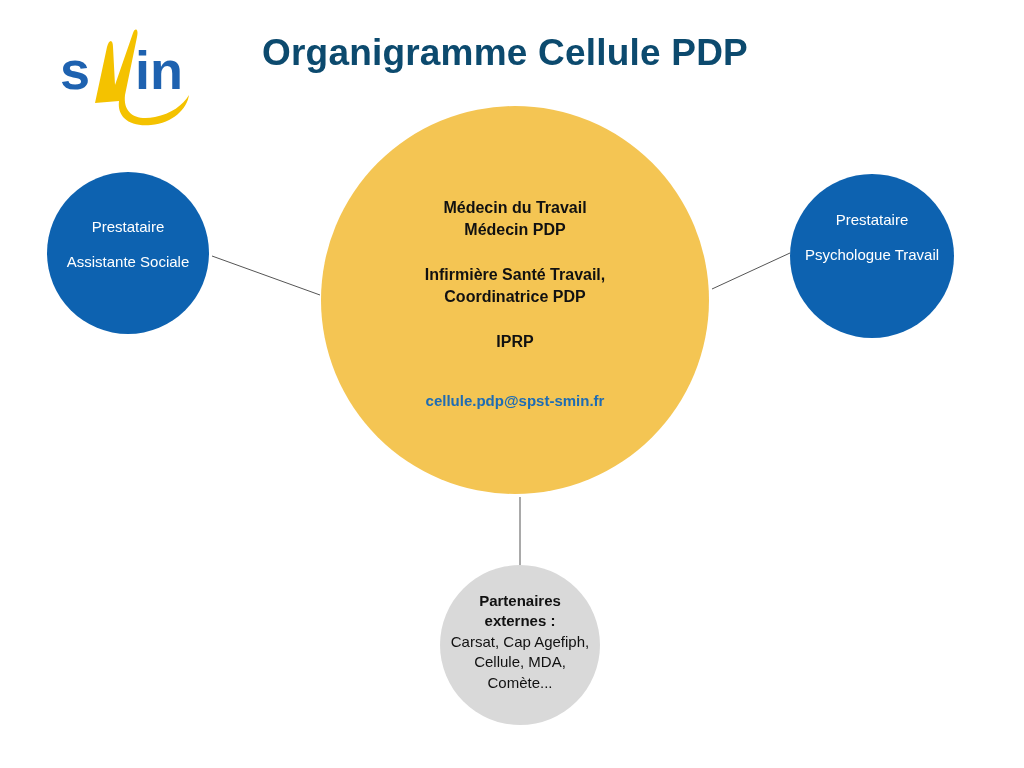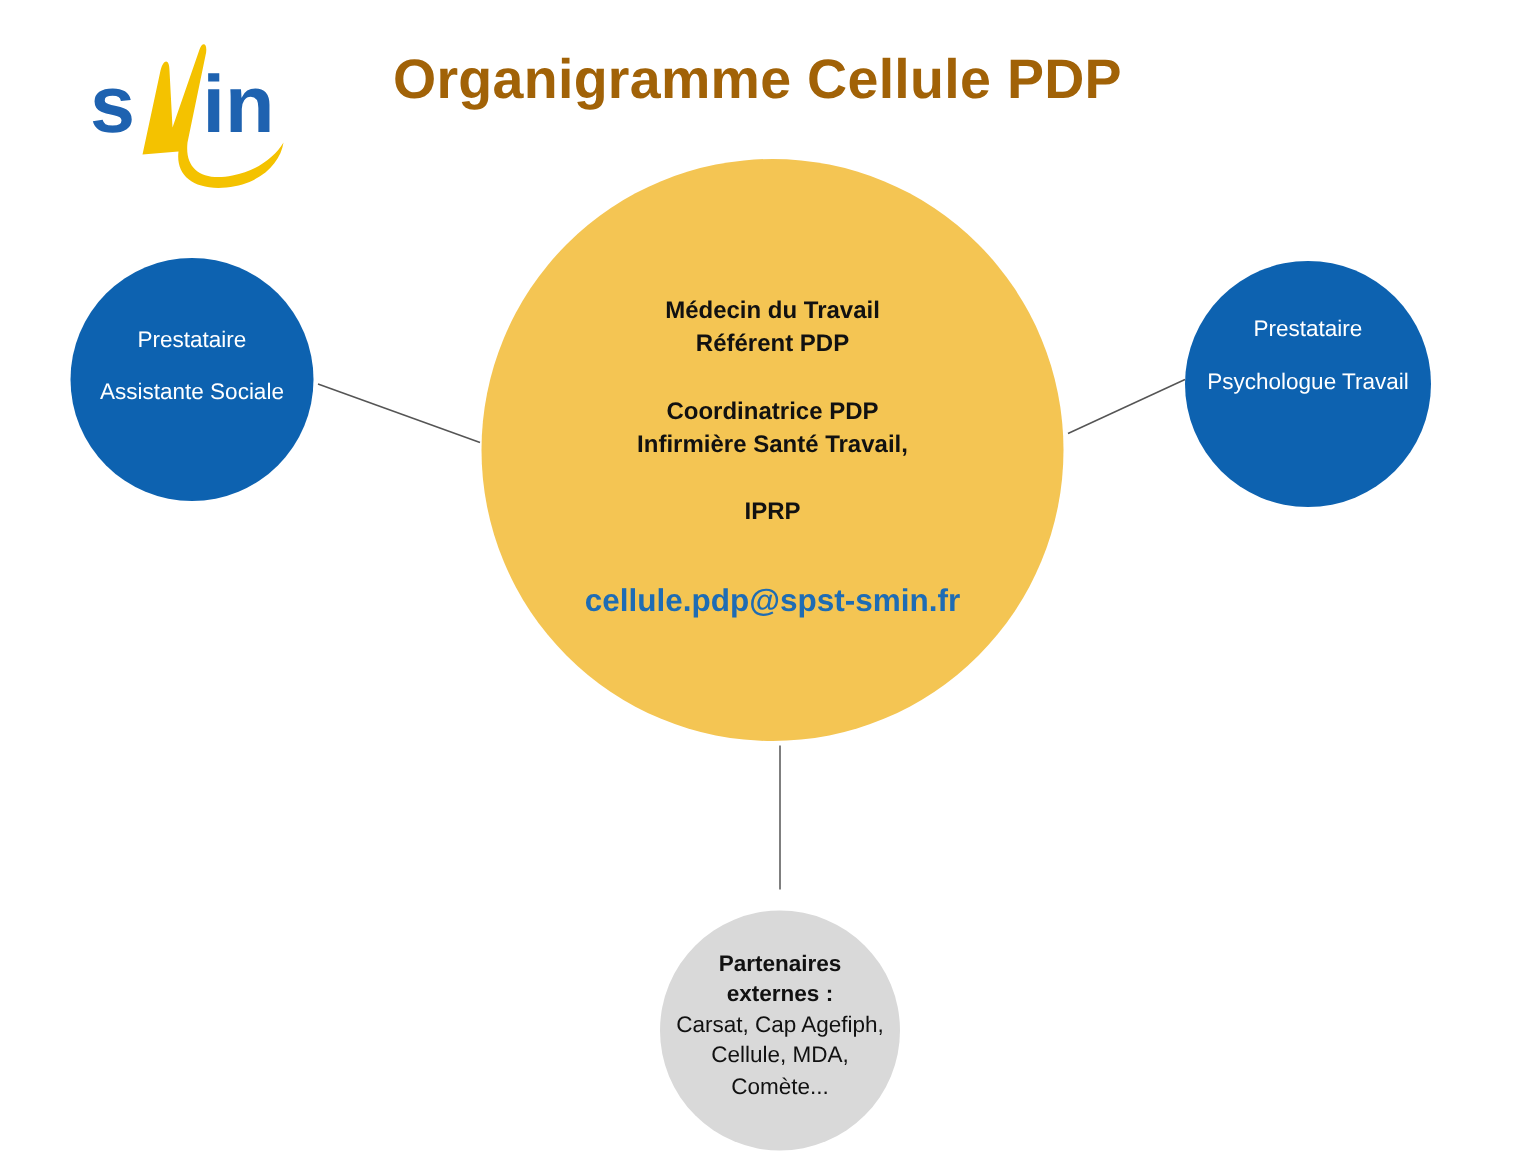--- a/index.html
+++ b/index.html
@@ -1,36 +1,36 @@
 <!DOCTYPE html>
 <html><head>
 <meta charset="utf-8">
 <style>
   html, body { margin:0; padding:0; background:#ffffff; }
   body { width:1024px; height:768px; position:relative; overflow:hidden;
          font-family:"Liberation Sans", sans-serif; }
   .title { position:absolute; left:262px; top:32px; font-size:37px; font-weight:bold;
-           color:#a16207; letter-spacing:0.2px; white-space:nowrap; }
+           color:#0c4a6e; letter-spacing:0.2px; white-space:nowrap; }
   .logo { position:absolute; left:55px; top:25px; width:150px; height:105px; }
   .logo .txt { position:absolute; font-family:"Liberation Sans", sans-serif; font-weight:bold;
                color:#1e62b0; font-size:54px; top:14px; }
   .connectors { position:absolute; left:0; top:0; width:1024px; height:768px; }
   .circle { position:absolute; border-radius:50%; display:flex; flex-direction:column;
             align-items:center; justify-content:center; text-align:center; }
   .c-left { left:47px; top:172px; width:162px; height:162px; background:#0d62b0; color:#fff; font-size:15px; }
   .c-right { left:790px; top:174px; width:164px; height:164px; background:#0d62b0; color:#fff; font-size:15px; }
   .c-center { left:321px; top:106px; width:388px; height:388px; background:#f4c553; color:#111; }
-  .c-bottom { left:440px; top:607px; width:160px; height:160px; background:#d9d9d9; color:#111; font-size:15px;text-align:center; }
+  .c-bottom { left:440px; top:565px; width:160px; height:160px; background:#d9d9d9; color:#111; font-size:15px;text-align:center; }
   .c-left .l1 { margin-top:-18px; }
   .c-left .gap { height:18px; }
   .c-right .l1 { margin-top:-38px; }
   .c-right .gap { height:18px; }
   .center-block { font-size:16px; font-weight:bold; line-height:22px; margin-top:8px; }
   .center-block .sp { height:23px; }
-  .contact { color:#1e6cb4; font-size:21px; font-weight:bold; line-height:21px; margin-top:14px; }
+  .contact { color:#1e6cb4; font-size:15px; font-weight:bold; line-height:21px; margin-top:14px; }
   .c-bottom .inner { line-height:20.5px; margin-top:-6px; }
   .c-bottom b { font-weight:bold; }
 </style>
 </head>
 <body>
 
 <div class="logo">
   <svg width="150" height="105" viewBox="0 0 150 105">
     <path d="M40 78 L52 22 C54 14 58 14 58 22 L60 60 L78 8 C80 2 84 4 82 12 L70 70 C68 88 80 96 100 92 C116 89 128 80 134 70 C132 84 118 98 96 100 C74 102 62 92 64 76 Z" fill="#f4c200"></path>
   </svg>
@@ -54,24 +54,24 @@
 
 <div class="circle c-right">
   <div class="l1">Prestataire</div>
   <div class="gap"></div>
   <div>Psychologue Travail</div>
 </div>
 
 <div class="circle c-center">
   <div class="center-block">
     <div>Médecin du Travail</div>
-    <div>Référent PDP</div>
+    <div>Médecin PDP</div>
     <div class="sp"></div>
+    <div>Infirmière Santé Travail,</div>
     <div>Coordinatrice PDP</div>
-    <div>Infirmière Santé Travail,</div>
     <div class="sp"></div>
     <div>IPRP</div>
     <div class="sp"></div>
   </div>
   <div class="contact">
     <div>cellule.pdp@spst-smin.fr</div>
   </div>
 </div>
 
 <div class="circle c-bottom">

